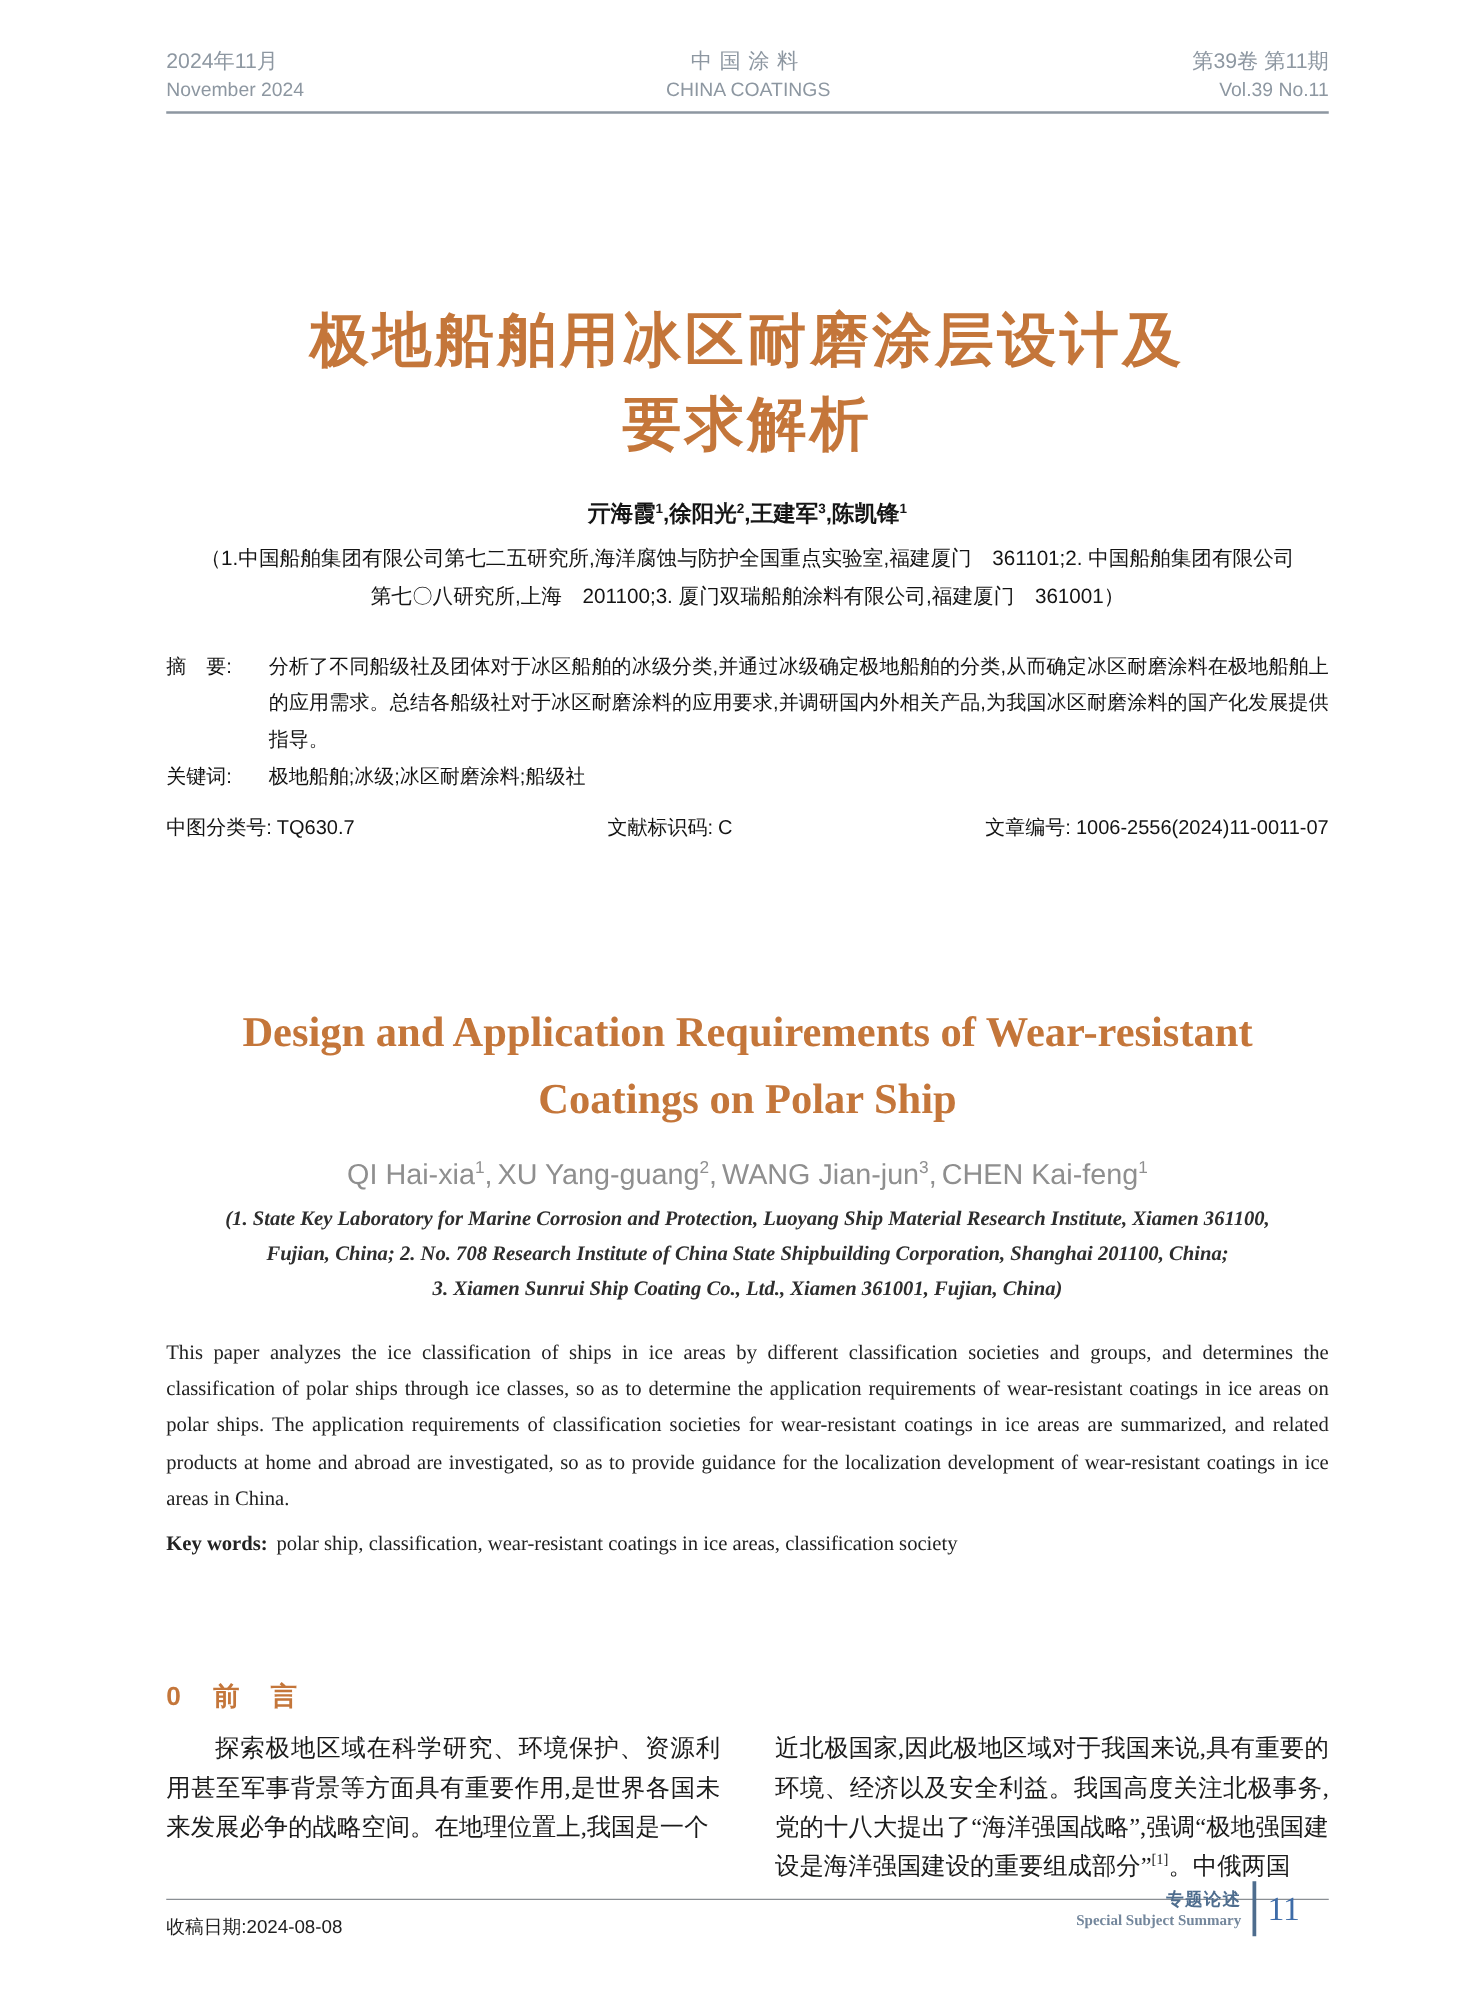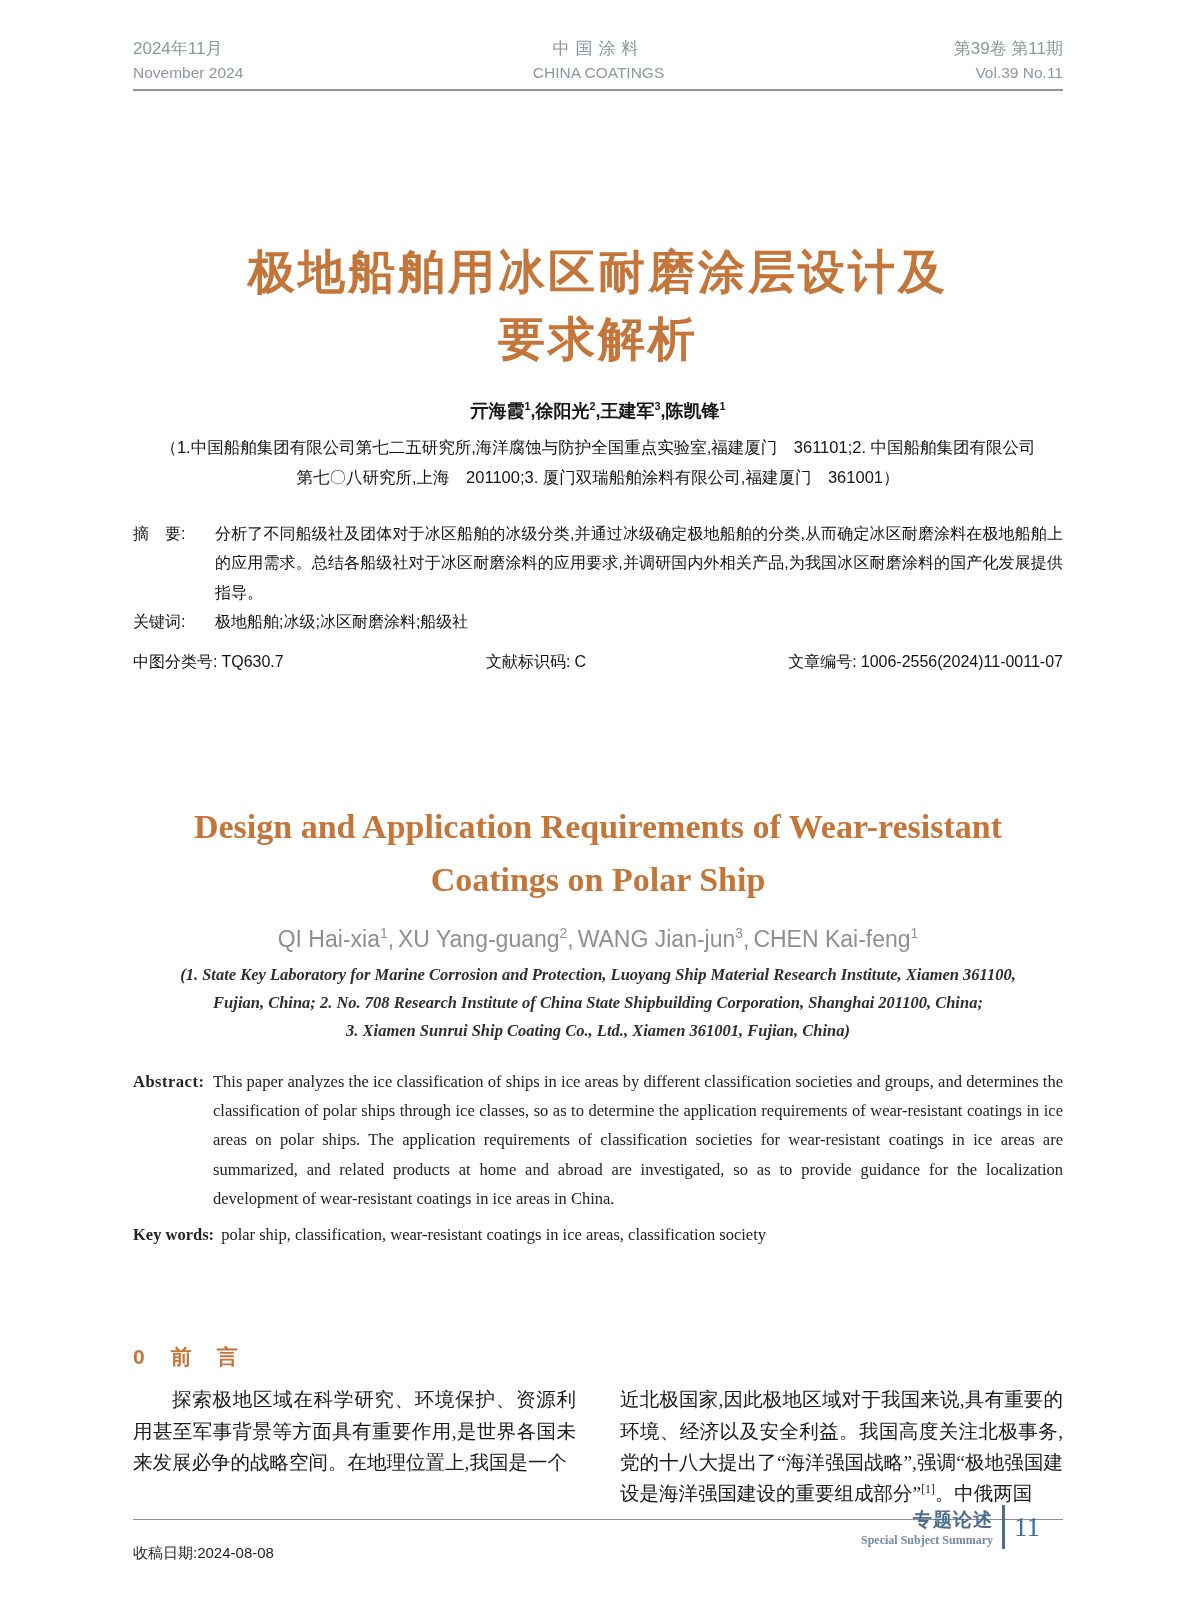--- a/index.html
+++ b/index.html
@@ -141,37 +141,37 @@
     text-align: justify;
     color: #1a1a1a;
   }
   .body-par.indent { text-indent: 2em; }
   .ref-sup { color: #1a1a1a; }
 
   
   .footnotes {
     margin-top: 10px;
     border-top: 1.5px solid #8a8f94;
-    padding-top: 18px;
+    padding-top: 7px;
     font-family: "Liberation Sans", "DejaVu Sans", sans-serif;
     font-size: 15px;
     line-height: 1.95;
     color: #1f1f1f;
   }
 
   
   .footer-badge {
     position: absolute;
     right: 147px; top: 1505px;
     display: flex; align-items: center;
   }
   .badge-text { text-align: right; margin-right: 9px; }
   .badge-zh {
     font-family: "Liberation Sans", "DejaVu Sans", sans-serif;
-    font-weight: 700; font-size: 19px;
+    font-weight: 700; font-size: 14px;
     color: var(--footer_blue, #4e6d8e);
     letter-spacing: 1px;
   }
   .badge-en {
     font-weight: 700; font-size: 12px;
     color: #74879c;
   }
   .badge-bar {
     width: 3px; height: 44px;
     background: var(--footer_blue, #4e6d8e);
@@ -249,21 +249,20 @@
       <span>QI Hai-xia</span><sup>1</sup><span class="sep">,</span><span>XU Yang-guang</span><sup>2</sup><span class="sep">,</span><span>WANG Jian-jun</span><sup>3</sup><span class="sep">,</span><span>CHEN Kai-feng</span><sup>1</sup>
     </div>
 
     <div class="affil-en">
       <div>(1. State Key Laboratory for Marine Corrosion and Protection, Luoyang Ship Material Research Institute, Xiamen 361100,</div>
       <div>Fujian, China; 2. No. 708 Research Institute of China State Shipbuilding Corporation, Shanghai 201100, China;</div>
       <div>3. Xiamen Sunrui Ship Coating Co., Ltd., Xiamen 361001, Fujian, China)</div>
     </div>
 
     <div class="abstract-en">
-      <span class="hang-label">Abstract:</span>
       <span class="hang-body">This paper analyzes the ice classification of ships in ice areas by different classification societies and groups, and determines the classification of polar ships through ice classes, so as to determine the application requirements of wear-resistant coatings in ice areas on polar ships. The application requirements of classification societies for wear-resistant coatings in ice areas are summarized, and related products at home and abroad are investigated, so as to provide guidance for the localization development of wear-resistant coatings in ice areas in China.</span>
     </div>
 
     <div class="keywords-en">
       <span class="hang-label">Key words:</span>
       <span>polar ship, classification, wear-resistant coatings in ice areas, classification society</span>
     </div>
 
     <h3 class="section-heading">
       <span class="sec-num">0</span><span class="sec-title">前　言</span>

